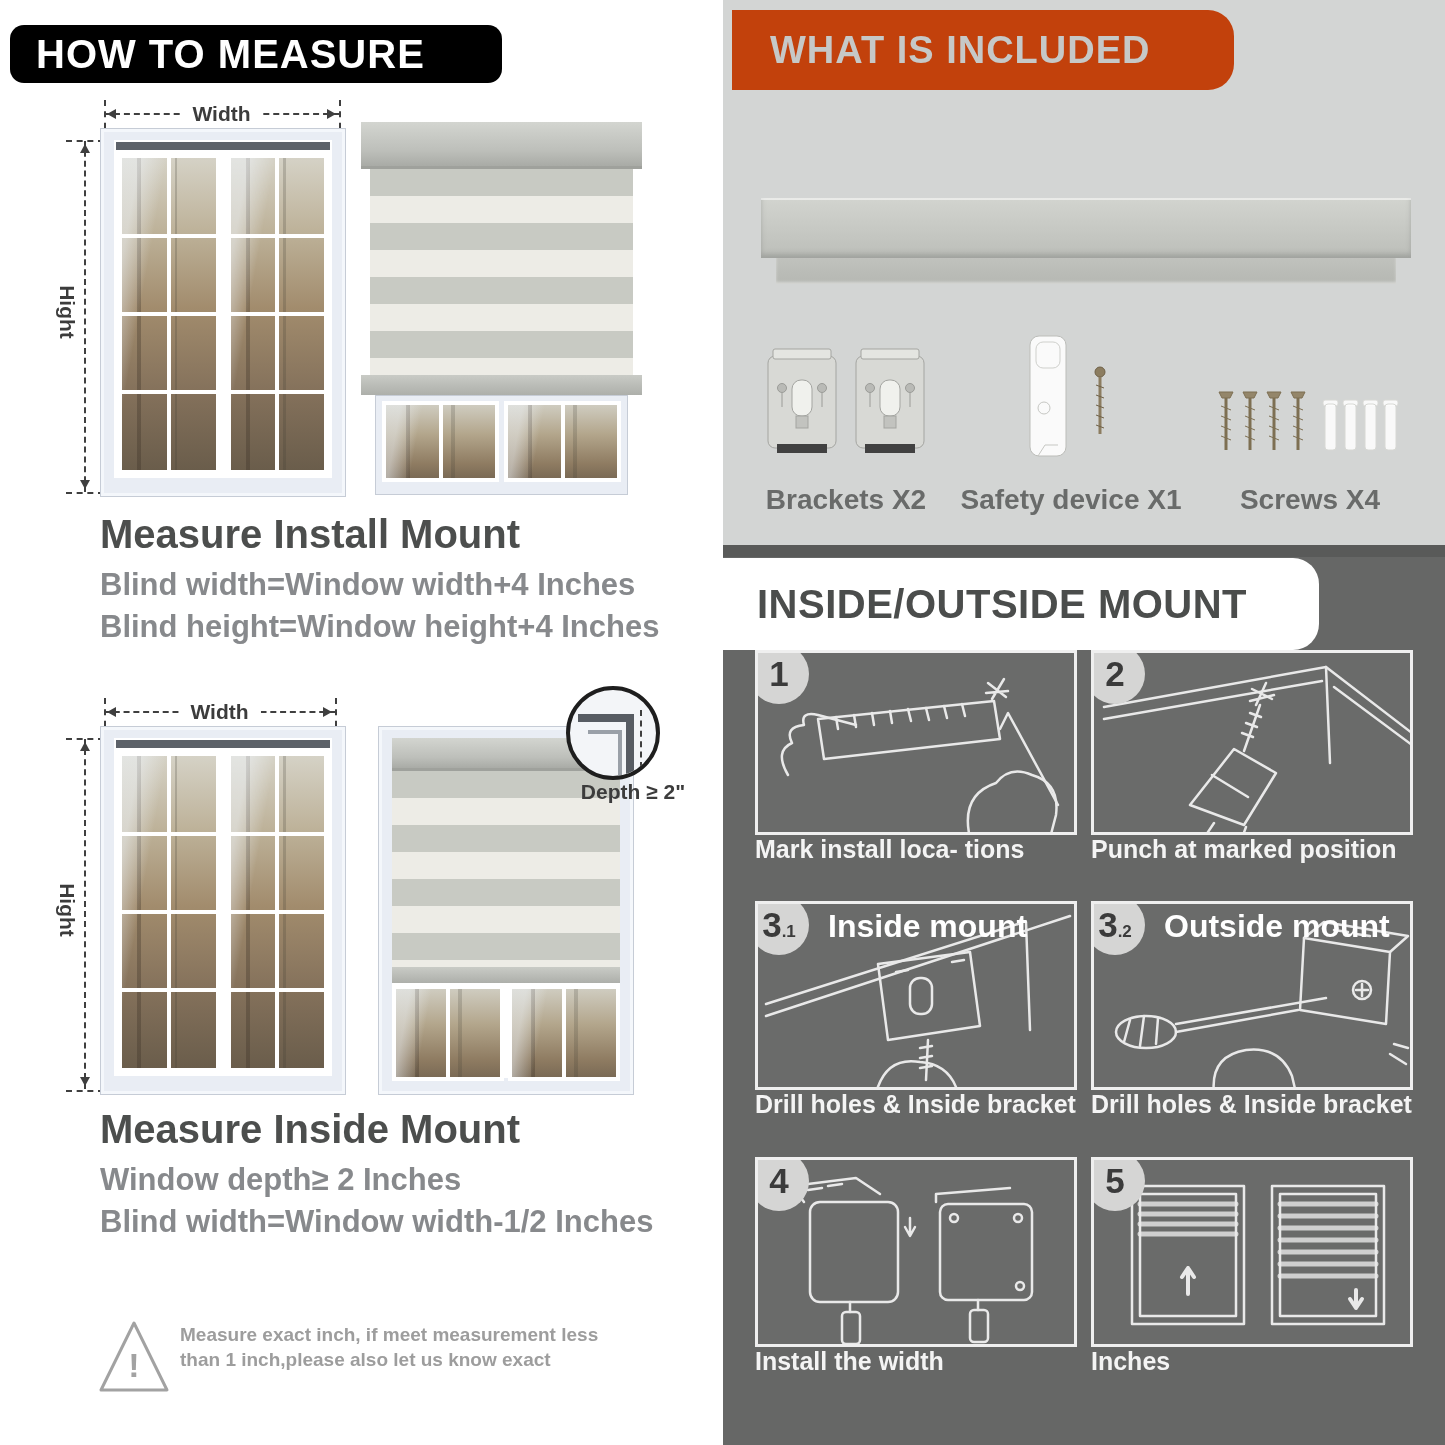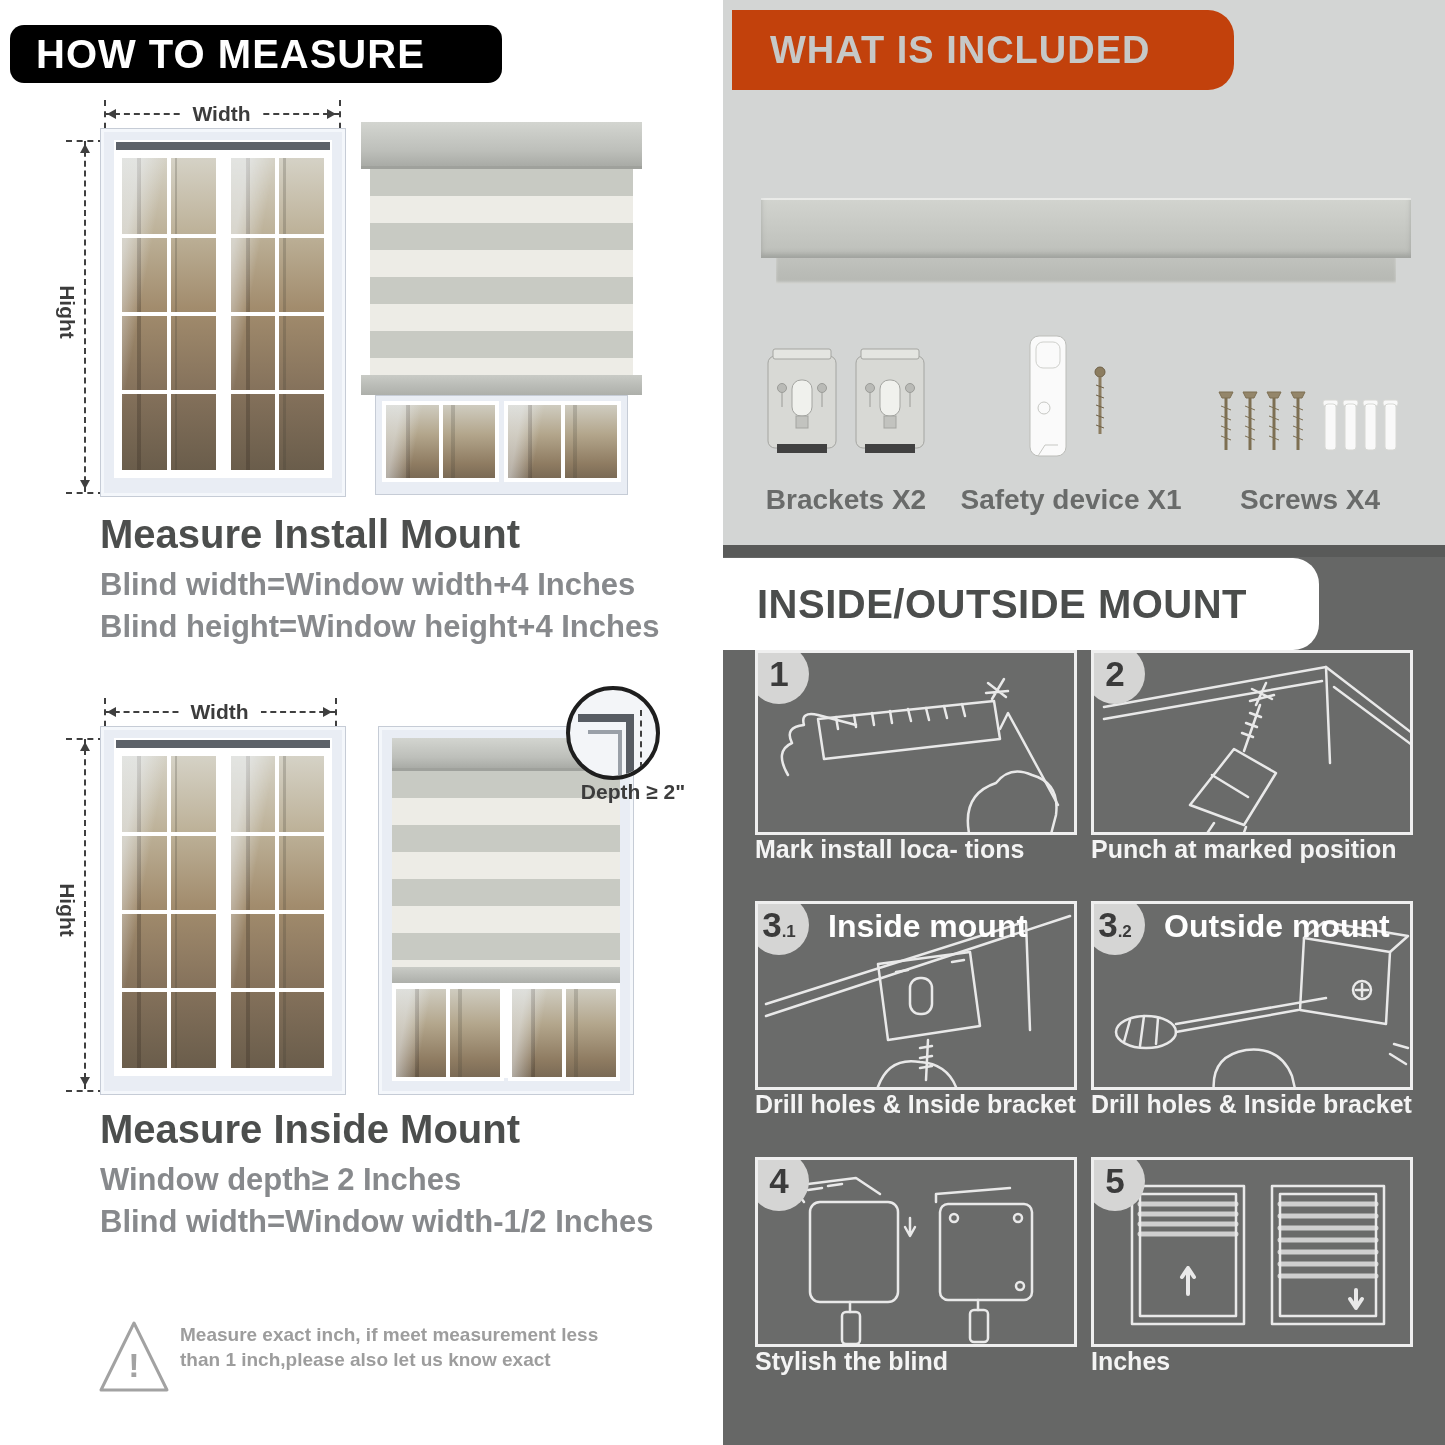--- a/index.html
+++ b/index.html
@@ -370,21 +370,21 @@
           <path d="M178 42 L178 34 L252 28"></path>
           <rect x="182" y="44" width="92" height="96" rx="8"></rect>
           <circle cx="196" cy="58" r="4"></circle>
             <circle cx="260" cy="58" r="4"></circle>
             <circle cx="262" cy="126" r="4"></circle>
           <path d="M220 140 v10"></path>
           <rect x="212" y="150" width="18" height="32" rx="4"></rect>
         </svg>
         <div class="badge">4</div>
       </div>
-      <div class="step-cap">Stylish the blind</div>
+      <div class="step-cap">Install the width</div>
     </div>
 
     <div class="step" style="left:368px;top:612px;">
       <div class="step-img" style="height:190px;">
         <svg class="art" width="322" height="190" viewBox="0 0 322 190">
           <rect x="38" y="26" width="112" height="138"></rect>
           <rect x="46" y="34" width="96" height="122"></rect>
           <path d="M46 44 h96 M46 54 h96 M46 64 h96 M46 74 h96" stroke-width="5" opacity=".8"></path>
           <path d="M94 134 V108 m-6 9 l6 -9 l6 9" stroke-width="4"></path>
           <rect x="178" y="26" width="112" height="138"></rect>

